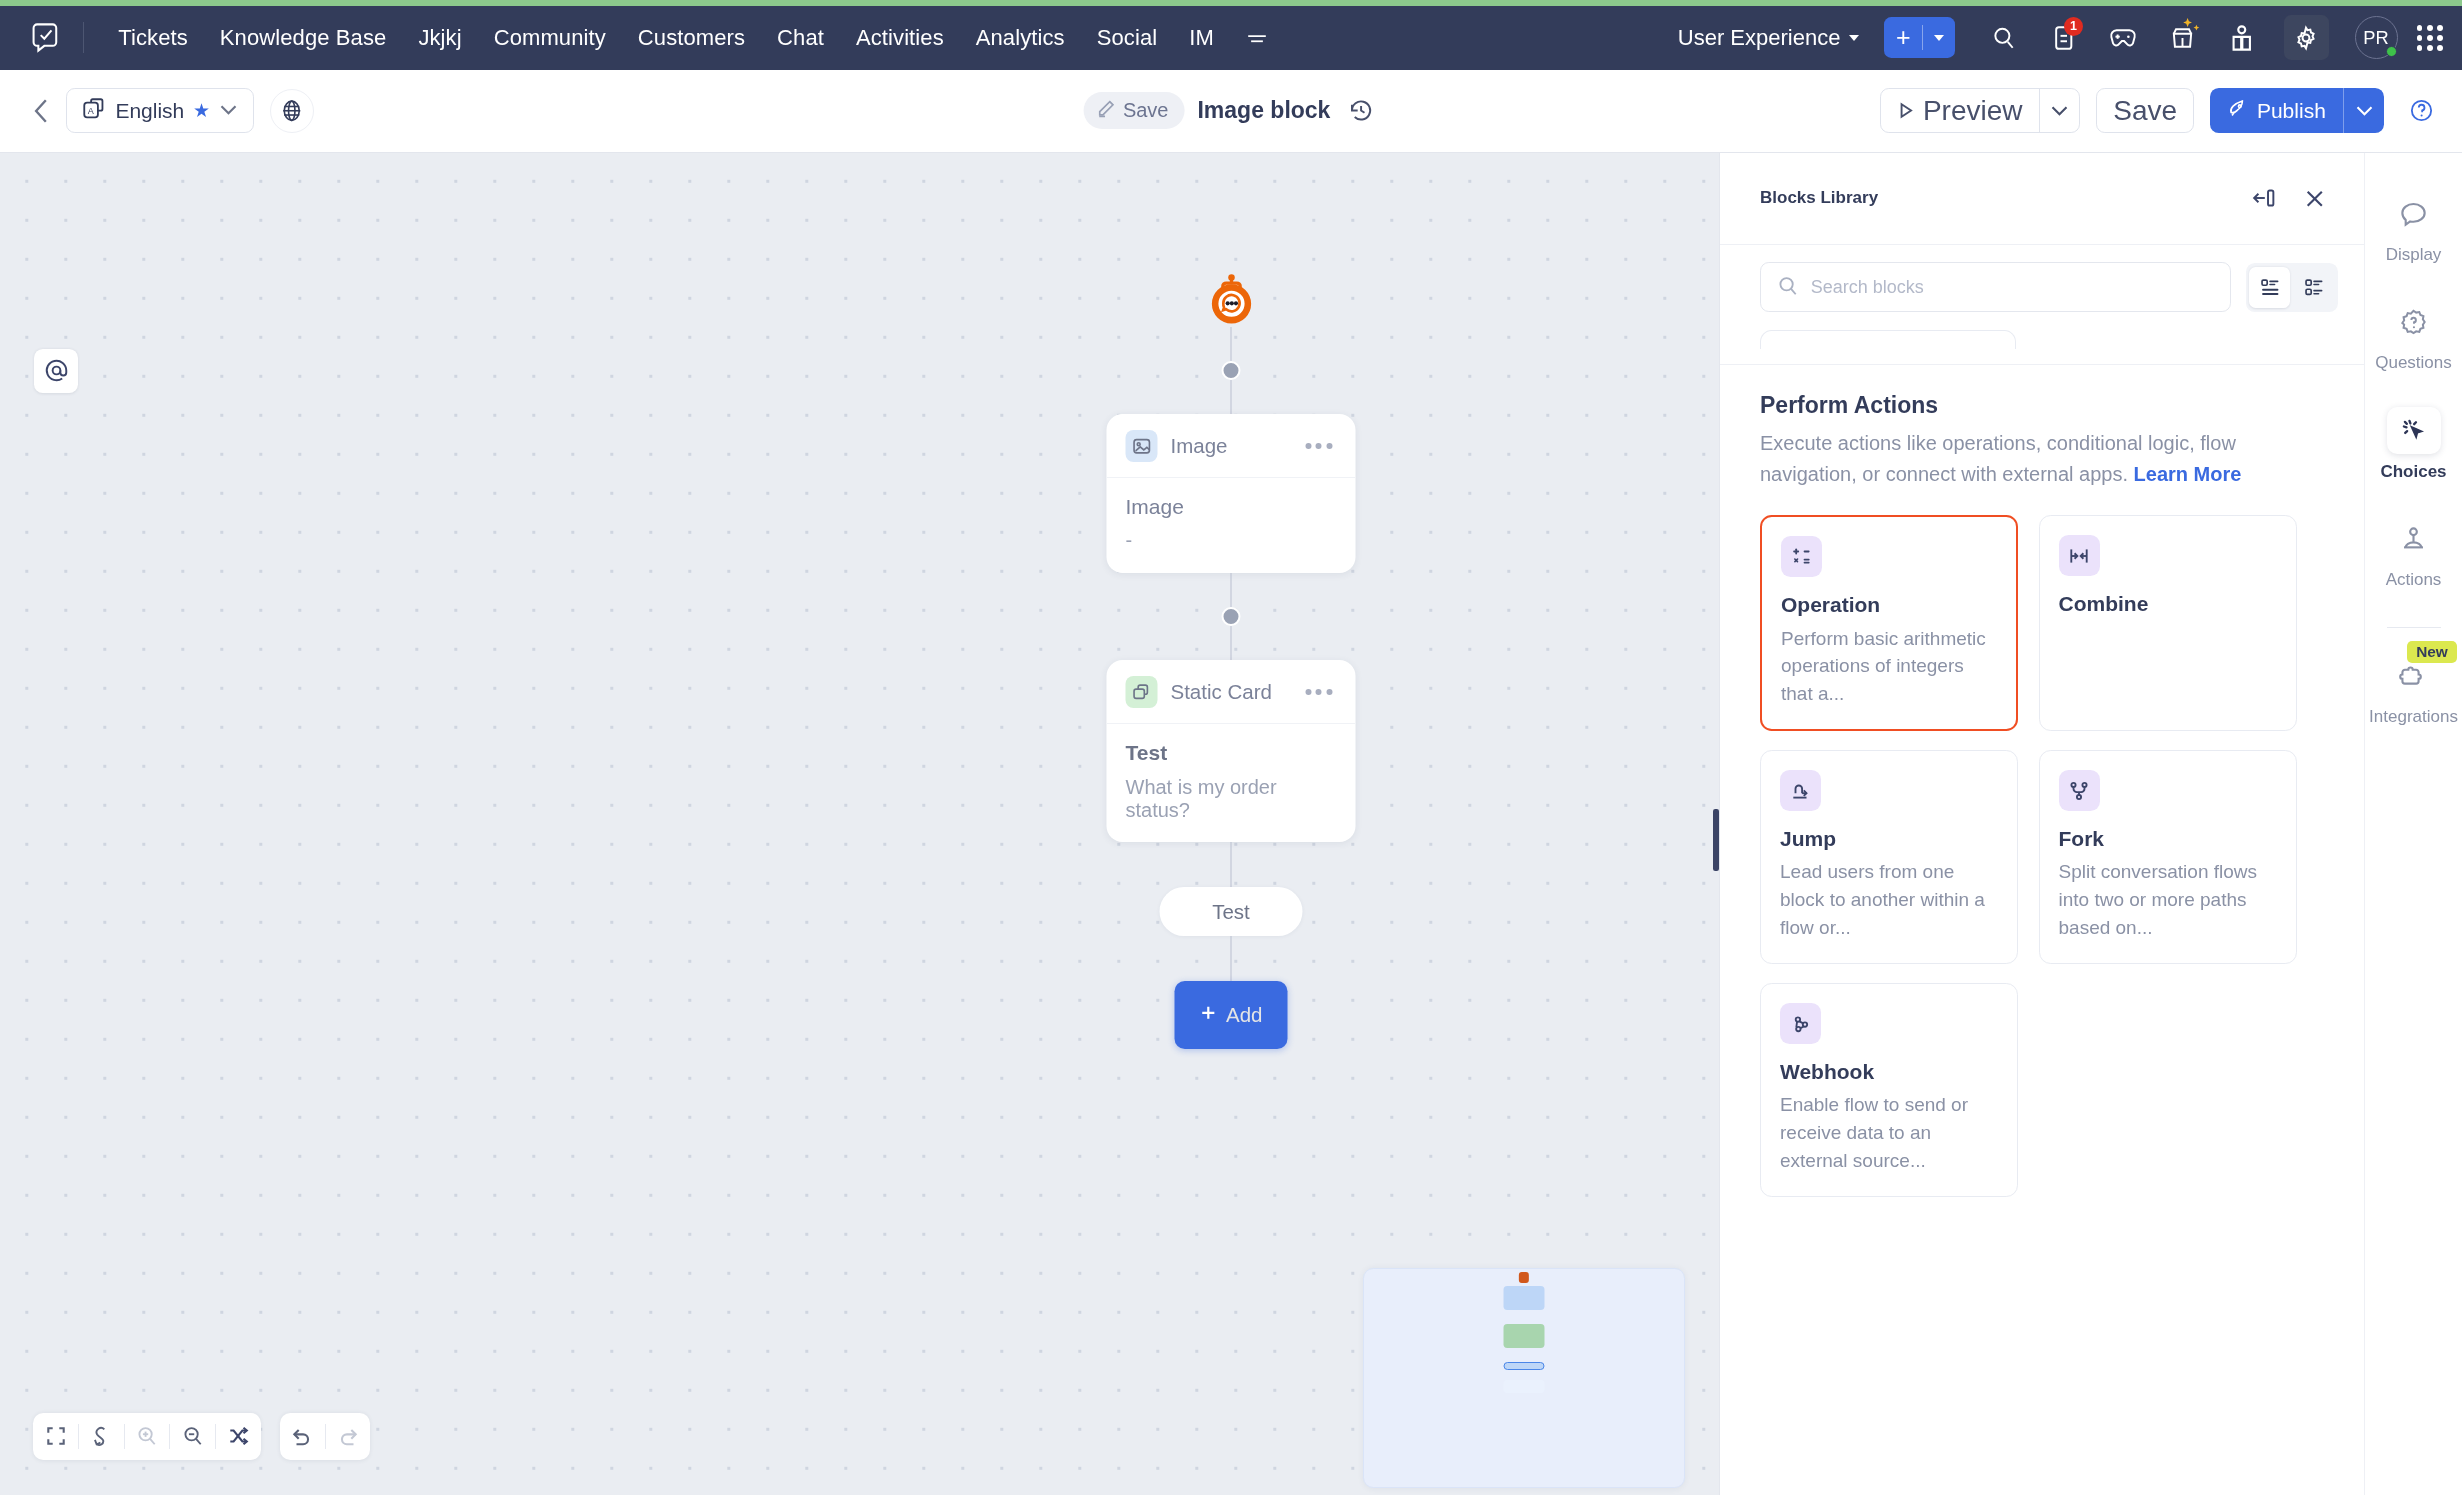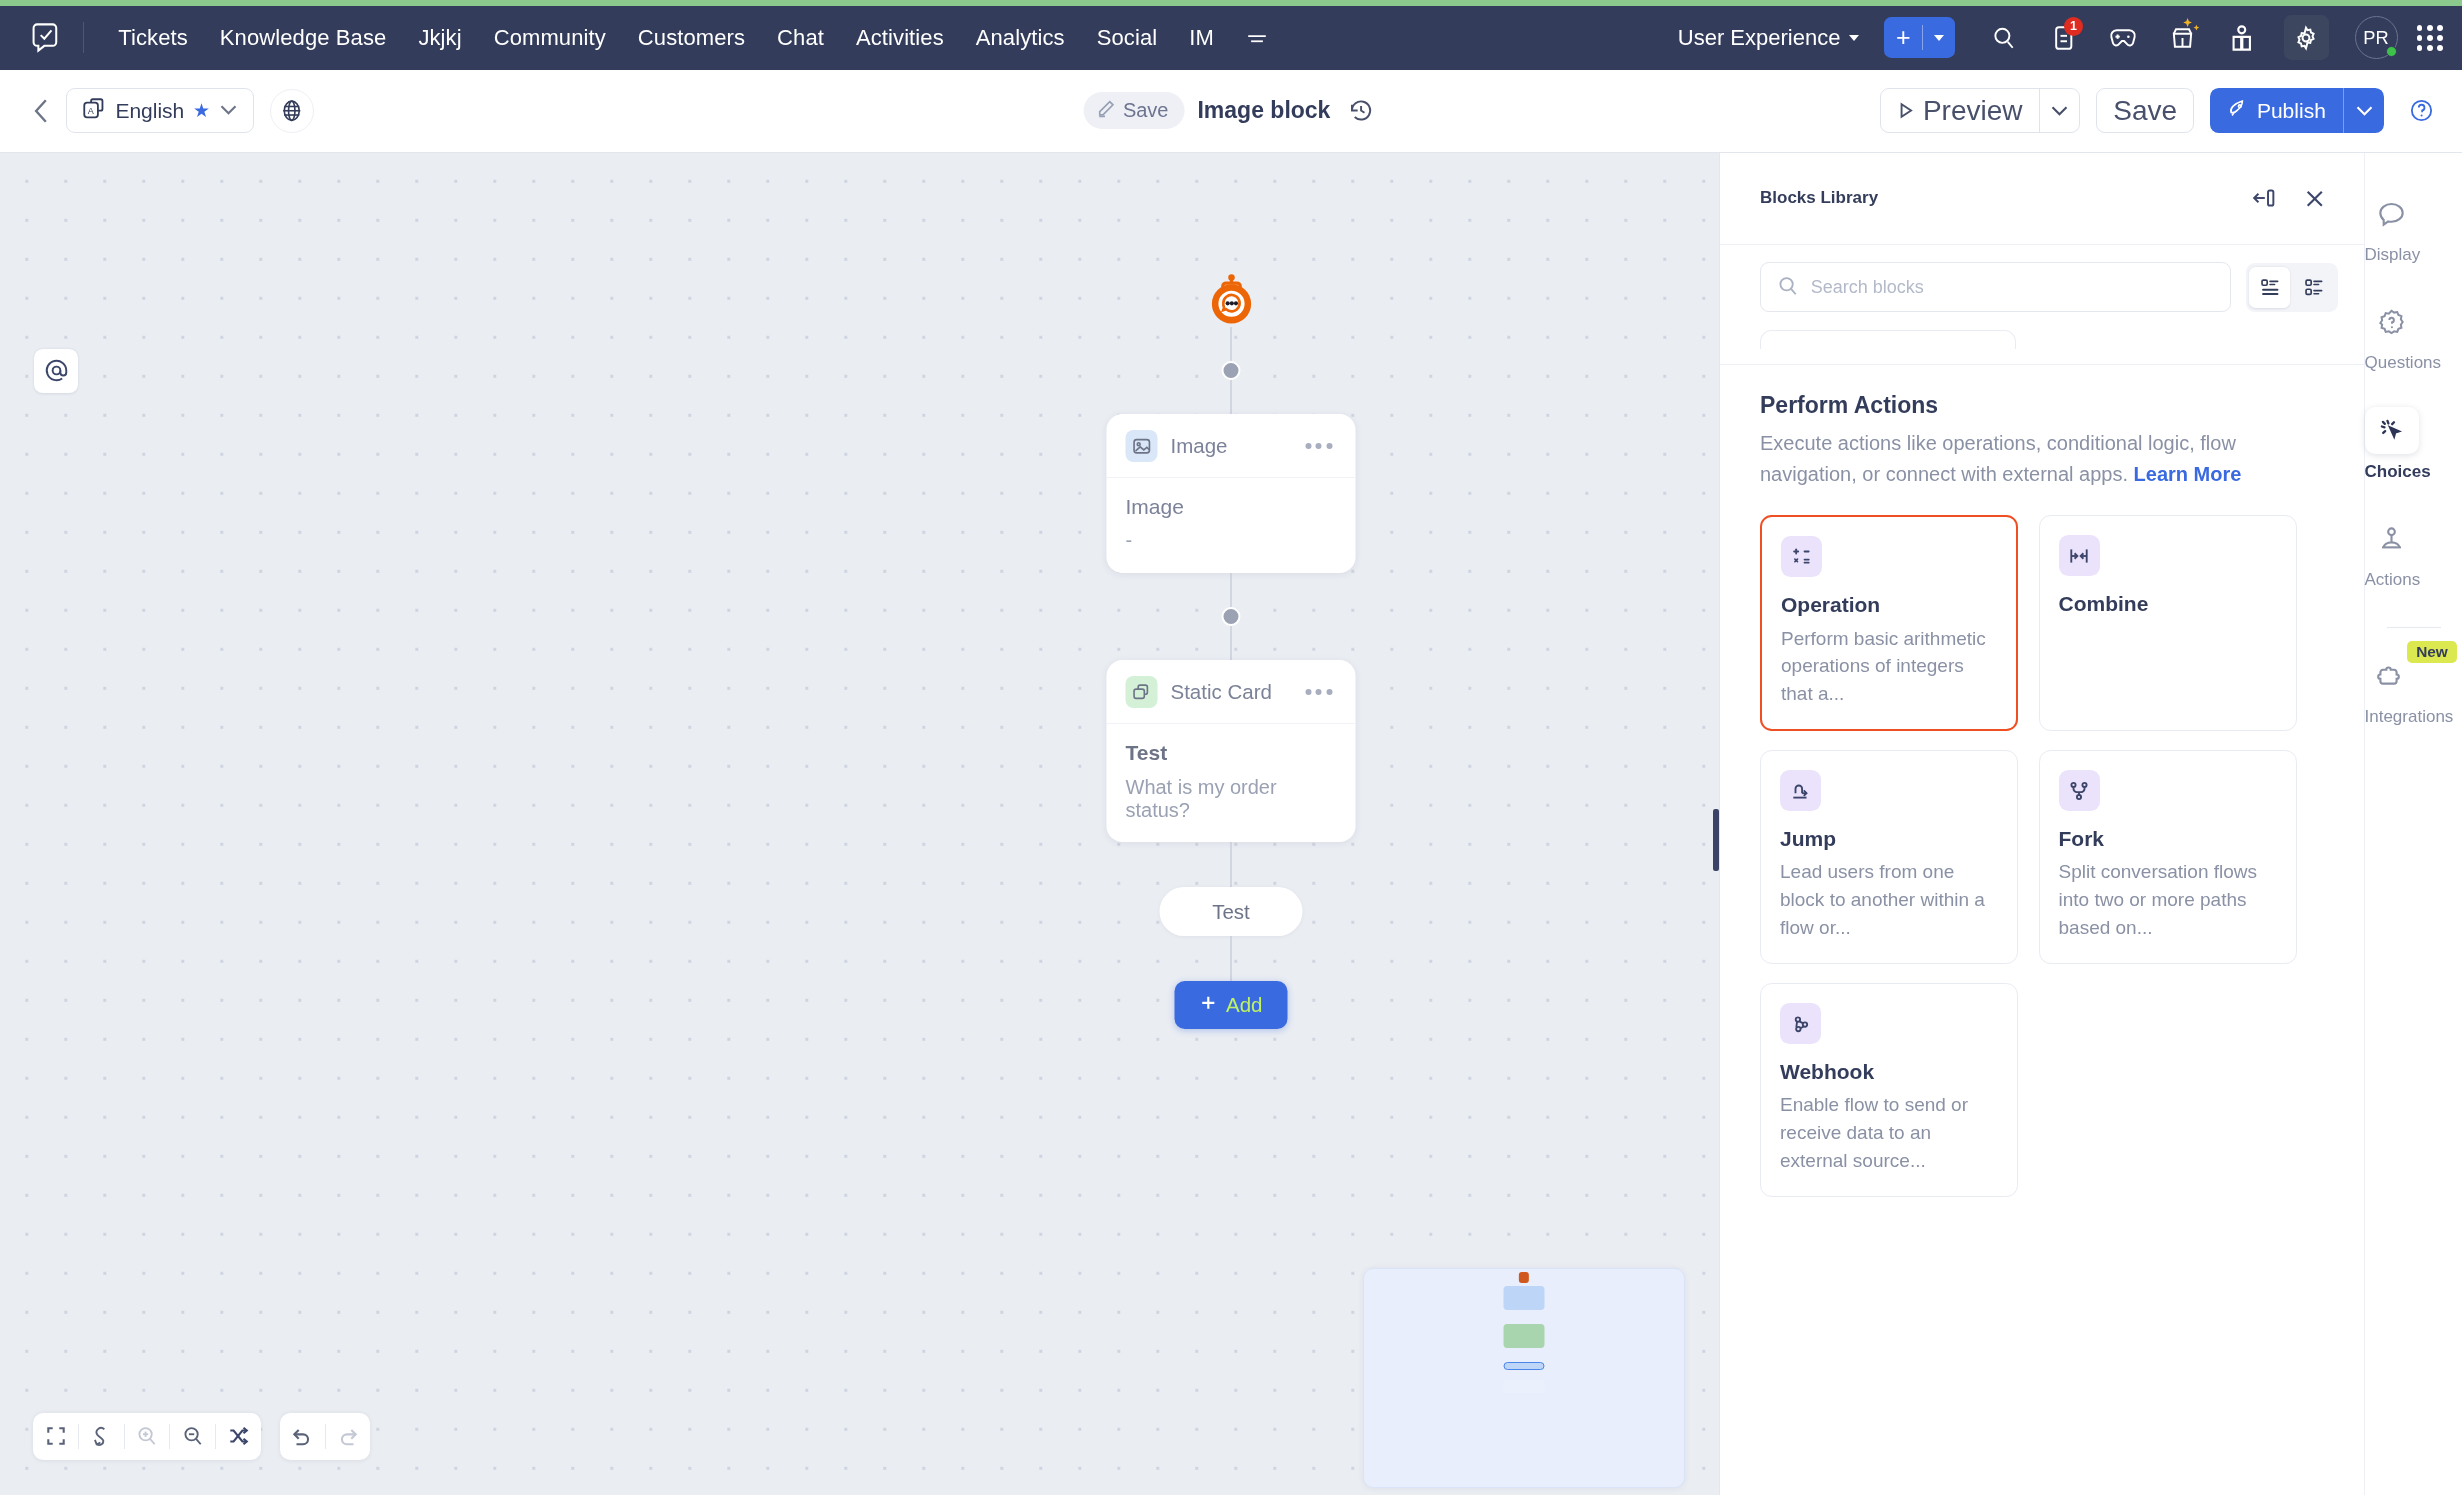--- a/index.html
+++ b/index.html
@@ -222,22 +222,22 @@
   .card-title { font-size: 21px; color: #6d7488; font-weight: 700; margin-bottom: 10.3px; }
   .card-title.muted { font-weight: 400; color: #7b8299;}
   .card-sub { font-size: 20px; color: #9aa1b3; }
   #test-pill {
     background: #fff; border-radius: 29px;
     padding: 12.5px 53px; font-size: 20.5px; color: #6d7488;
     box-shadow: 0 0.7px 4.4px rgba(40,50,80,.06);
     cursor: pointer;
   }
   #add-button {
-    background:#3a6ae0; color:#bef264;
-    border-radius: 10.3px; padding: 12px 25px;
+    background:#3a6ae0; color:#e5e5e5;
+    border-radius: 10.3px; padding: 22px 25px;
     font-size: 20.5px; display:flex; align-items:center; gap:8.8px;
     cursor:pointer;
     box-shadow: 0 1.5px 5.9px rgba(58,106,224,.3);
   }
 
   
   #canvas-bottom-bar {
     position: absolute; left: 33px; bottom: 35px;
     display: flex; align-items: center; gap: 19px;
   }
@@ -351,21 +351,21 @@
   #right-rail {
     width: 98px;
     background: #fff;
     border-left: 0.7px solid #eef0f5;
     display: flex; flex-direction: column; align-items: center;
     padding-top: 38px;
     flex: 0 0 auto;
   }
   .rail-item {
     width: 98px;
-    display:flex; flex-direction:column; 
+    display:flex; flex-direction:column; align-items:center;
     margin-bottom: 34px; cursor:pointer; position: relative;
   }
   .rail-icon-box {
     width: 54px; height: 47px; border-radius: 10.3px;
     display:flex; align-items:center; justify-content:center;
     margin-bottom: 7.3px;
   }
   .rail-item.active .rail-icon-box { background:#fff; box-shadow: 0 1.5px 5.9px rgba(40,50,80,.13); }
   .rail-label { font-size: 17px; color:#8a91a5; }
   .rail-item.active .rail-label { color:#333c5a; font-weight:700;}

